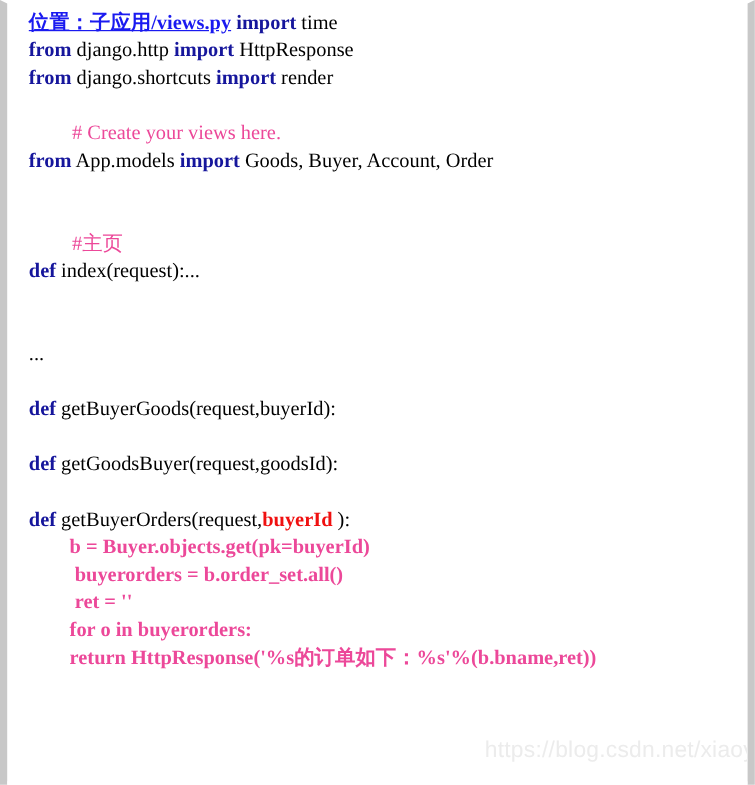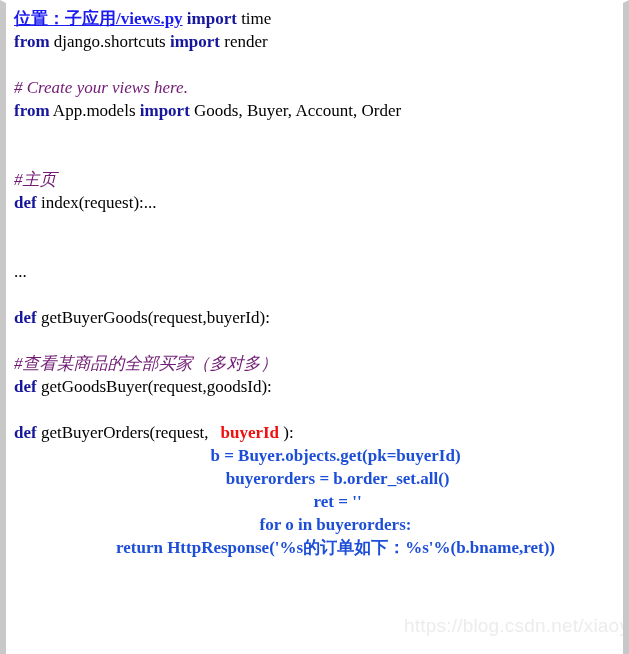--- a/index.html
+++ b/index.html
@@ -25,54 +25,52 @@
     padding: 4px 0 0 0;
     overflow: hidden;
   }
   .code-line {
     height: 23px;
     line-height: 23px;
     white-space: pre;
     font-family: "Liberation Serif", "DejaVu Serif", serif;
     font-size: 17px;
     color: #000000;
-    padding-left: 8px;
+    padding-left: 18px;
     letter-spacing: 0px;
   }
   .tok-kw {
     color: #16169c;
     font-weight: bold;
   }
   .tok-plain {
     color: #000000;
   }
   .tok-comment {
-    color: #701a75;
-    font-style: italic;
+    color: #ec4899;
+    margin-left: 36px;
   }
   .tok-red {
     color: #f01010;
     font-weight: bold;
-    margin-left: 12px;
   }
   .tok-loc {
     color: #1a1af0;
     font-weight: bold;
     text-decoration: underline;
   }
   .tok-loc-mono {
     color: #1a1af0;
     font-weight: bold;
     text-decoration: underline;
     font-family: "Liberation Serif", "DejaVu Serif", serif;
   }
   .line-red {
-    color: #1d4ed8;
+    color: #ec4899;
     font-weight: bold;
-    text-align: center;
   }
   .blank-line {
     height: 23px;
   }
   #watermark {
     position: absolute;
     left: 398px;
     top: 612px;
     font-family: "Liberation Sans", sans-serif;
     font-size: 19px;
@@ -90,20 +88,21 @@
     background: #ffffff;
   }
 </style>
 </head>
 <body>
 
 <div id="code-pane">
 
   <div class="code-line"><span class="tok-loc">位置：</span><span class="tok-loc-mono">子应用/views.py</span><span> </span><span class="tok-kw">import</span><span class="tok-plain"> time</span></div>
 
+  <div class="code-line"><span class="tok-kw">from</span><span class="tok-plain"> django.http </span><span class="tok-kw">import</span><span class="tok-plain"> HttpResponse</span></div>
 
   <div class="code-line"><span class="tok-kw">from</span><span class="tok-plain"> django.shortcuts </span><span class="tok-kw">import</span><span class="tok-plain"> render</span></div>
 
   <div class="blank-line"></div>
 
   <div class="code-line"><span class="tok-comment"># Create your views here.</span></div>
 
   <div class="code-line"><span class="tok-kw">from</span><span class="tok-plain"> App.models </span><span class="tok-kw">import</span><span class="tok-plain"> Goods, Buyer, Account, Order</span></div>
 
   <div class="blank-line"></div>
@@ -119,21 +118,20 @@
   <div class="blank-line"></div>
 
   <div class="code-line"><span class="tok-plain">...</span></div>
 
   <div class="blank-line"></div>
 
   <div class="code-line"><span class="tok-kw">def</span><span class="tok-plain"> getBuyerGoods(request,buyerId):</span></div>
 
   <div class="blank-line"></div>
 
-  <div class="code-line"><span class="tok-comment">#查看某商品的全部买家（多对多）</span></div>
 
   <div class="code-line"><span class="tok-kw">def</span><span class="tok-plain"> getGoodsBuyer(request,goodsId):</span></div>
 
   <div class="blank-line"></div>
 
 
   <div class="code-line"><span class="tok-kw">def</span><span class="tok-plain"> getBuyerOrders(request,</span><span class="tok-red">buyerId</span><span class="tok-plain"> ):</span></div>
 
   <div class="code-line line-red">        b = Buyer.objects.get(pk=buyerId)</div>
   <div class="code-line line-red">         buyerorders = b.order_set.all()</div>

